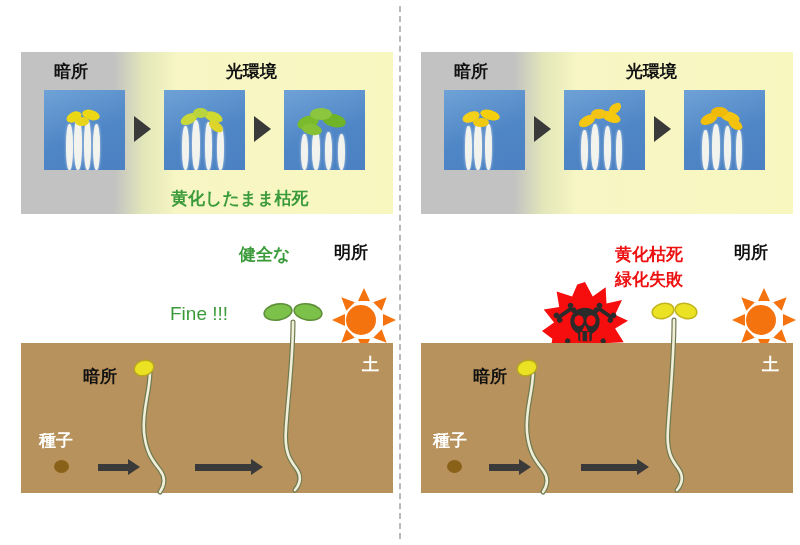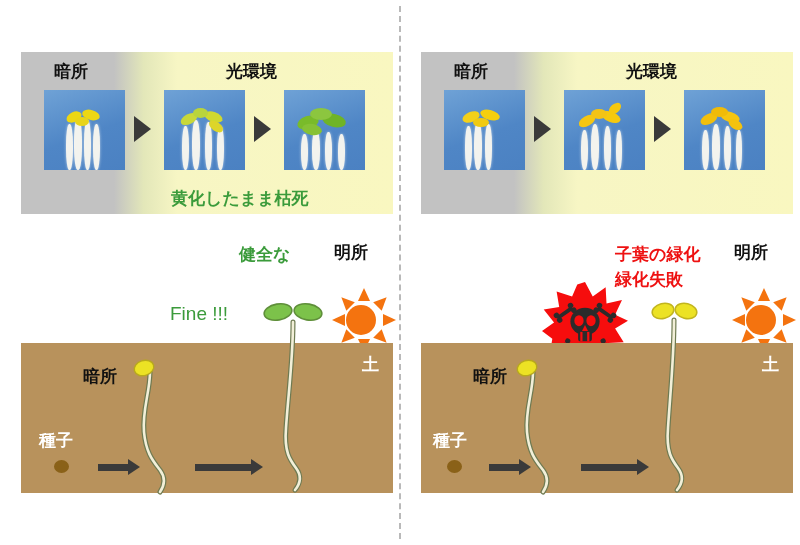--- a/index.html
+++ b/index.html
@@ -214,21 +214,21 @@
       <div class="hyp" style="left:18px;top:40px;width:7px;height:40px;"></div>
       <div class="hyp" style="left:52px;top:40px;width:6px;height:40px;"></div>
       <div class="cot" style="left:16px;top:24px;width:18px;height:10px;background:#f2bf0c;transform:rotate(-26deg);"></div>
       <div class="cot" style="left:36px;top:22px;width:20px;height:10px;background:#f4c511;transform:rotate(18deg);"></div>
       <div class="cot" style="left:27px;top:17px;width:17px;height:10px;background:#f0bb08;"></div>
       <div class="cot" style="left:44px;top:30px;width:15px;height:9px;background:#f3c20e;transform:rotate(30deg);"></div>
     </div>
 
   </div>
 
-  <div class="lbl lbl-red" style="left:215px;top:243px;font-size:17px;">子葉の緑化</div>
+  <div class="lbl lbl-red" style="left:215px;top:243px;font-size:17px;">黄化枯死</div>
   <div class="lbl lbl-red" style="left:215px;top:268px;font-size:17px;">緑化失敗</div>
   <div class="lbl lbl-black" style="left:334px;top:241px;font-size:17px;">明所</div>
 
   <div class="burst" style="left:142px;top:282px;">
     <svg width="86" height="86" viewBox="0 0 100 100">
       <polygon points="50,0 59,17 74,6 75,25 93,21 85,38 100,45 85,54 95,70 77,71 79,89 62,82 55,100 43,86 30,97 26,79 9,84 12,66 0,57 14,47 2,32 20,29 17,11 35,17 41,3" fill="#f60d0d"></polygon>
       <g fill="#2b2b2b">
         <ellipse cx="50" cy="46" rx="17" ry="16"></ellipse>
         <rect x="42" y="58" width="16" height="11" rx="3"></rect>
         <rect x="44.5" y="58" width="2.6" height="11" fill="#f60d0d"></rect>

